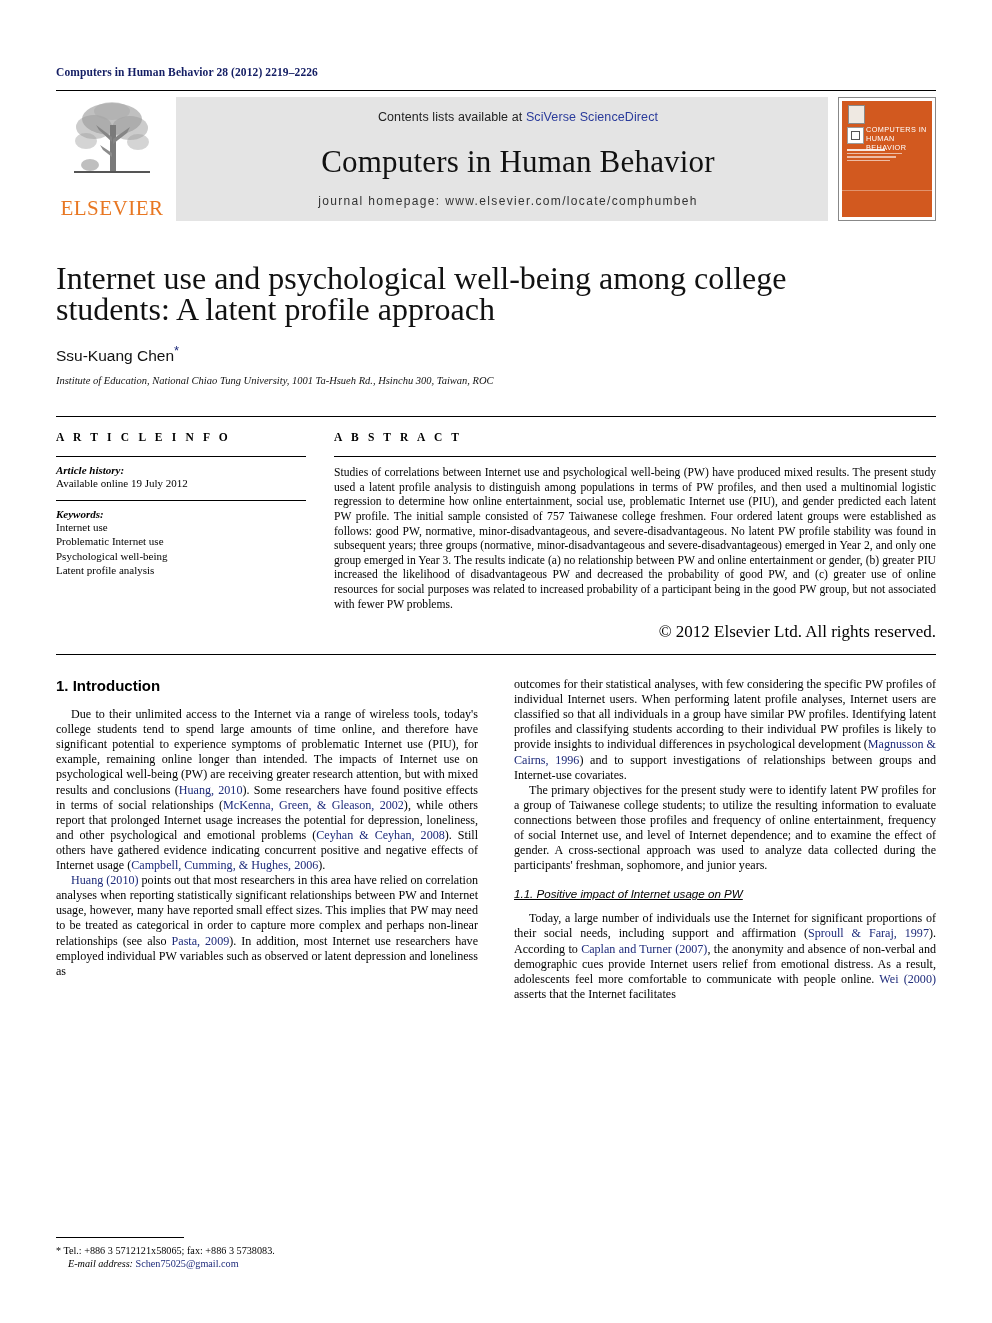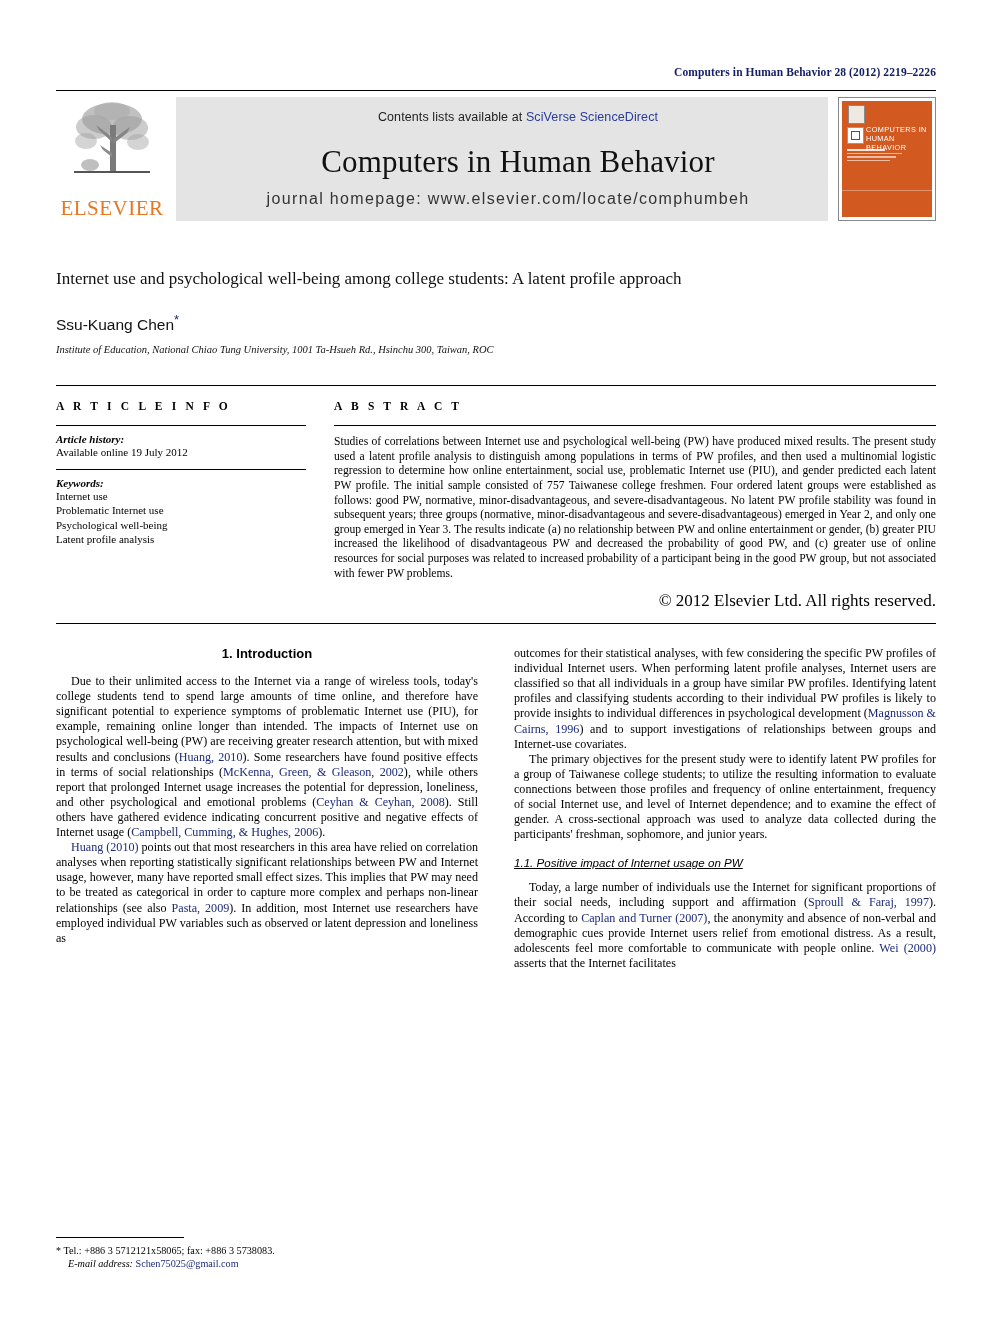--- a/index.html
+++ b/index.html
@@ -18,21 +18,21 @@
   .page {
     width: 992px;
     height: 1323px;
     position: relative;
     box-sizing: border-box;
     padding: 0 56px;
   }
 
   
   .runhead {
-    text-align: right;
+    text-align: left;
     font-size: 11.5px;
     font-weight: bold;
     color: #141e64;
     padding-top: 66px;
     letter-spacing: .1px;
   }
 
   
   .masthead {
     margin-top: 12px;
@@ -82,21 +82,21 @@
   .contents-line .sd-link { color: #2a3b9b; }
   .journal-title {
     font-family: "Liberation Serif", serif;
     font-size: 31px;
     color: #111;
     margin-top: 20px;
     letter-spacing: .2px;
   }
   .homepage-line {
     font-family: "Liberation Sans", sans-serif;
-    font-size: 16px;
+    font-size: 12px;
     color: #333;
     letter-spacing: 1.35px;
     position: absolute;
     bottom: 13px;
     left: 12px; right: 0;
     text-align: center;
   }
   .cover-thumb {
     width: 98px;
     flex: 0 0 98px;
@@ -144,21 +144,21 @@
   }
   .cover-meta i.s1{ width: 48%;}
   .cover-meta i.s2{ width: 70%; background: rgba(255,255,255,.6);}
   .cover-meta i.s3{ width: 62%; background: rgba(255,255,255,.6);}
   .cover-meta i.s4{ width: 55%; background: rgba(255,255,255,.6);}
 
   
   .title-block { margin-top: 42px; }
   .paper-title {
     font-family: "Liberation Serif", serif;
-    font-size: 17px;
+    font-size: 32px;
     line-height: 31px;
     color: #111;
     font-weight: normal;
     margin: 0;
     max-width: 830px;
   }
   .authors {
     font-family: "Liberation Sans", sans-serif;
     font-size: 15.5px;
     font-weight: normal;
@@ -211,24 +211,23 @@
   
   .body-cols {
     margin-top: 22px;
     display: flex;
     column-gap: 36px;
   }
   .bcol { width: 422px; flex: 0 0 422px; position: relative;}
   .bcol.right { flex: 1 1 auto; width:auto;}
   h2.num-head {
     font-family: "Liberation Sans", sans-serif;
-    font-size: 13px;
+    font-size: 15px;
     font-weight: bold;
     margin: 0 0 13px 0;
-    text-align: center;
   }
   h3.sub-head {
     font-family: "Liberation Sans", sans-serif;
     font-size: 11.6px;
     font-style: italic;
     font-weight: normal;
     margin: 14px 0 11px 0;
     text-decoration: underline;
   }
   p.para {

